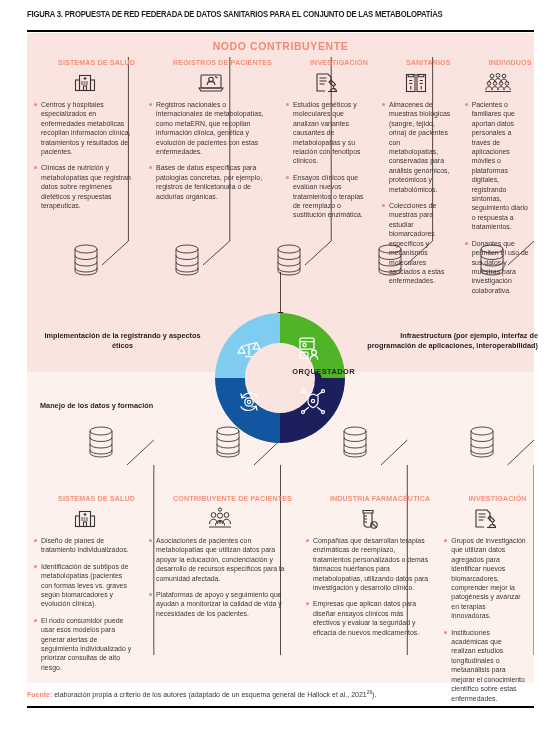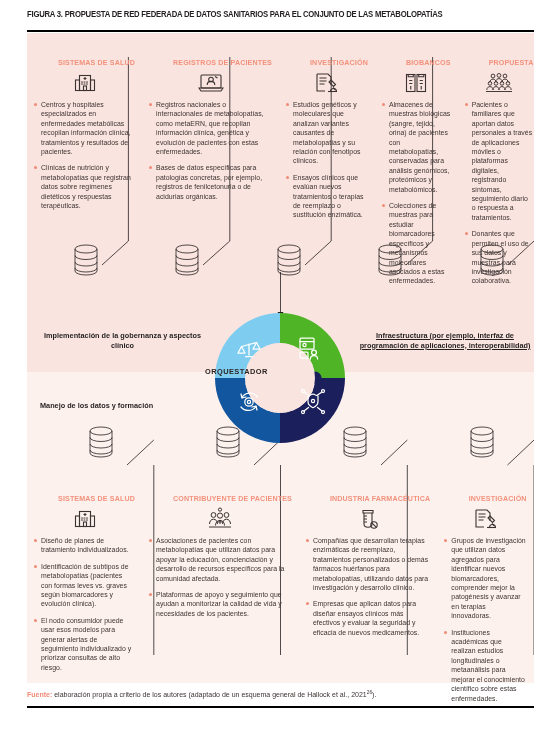--- a/index.html
+++ b/index.html
@@ -64,29 +64,29 @@
     width:3px;height:3px;border-radius:50%;background:#f08a76;
   }
 
   
   .sep-layer{position:absolute;left:27px;top:33px;width:507px;height:650px;pointer-events:none;}
 
   
   .orch{position:absolute;left:205px;top:308px;width:150px;height:140px;}
   .orch svg{display:block;}
   .orch-label{
-    position:absolute;left:205px;top:367px;width:150px;text-align:left;
+    position:absolute;left:205px;top:367px;width:150px;text-align:right;
     font-size:7.4px;font-weight:bold;color:#2b2523;letter-spacing:0.45px;
   }
   .orch-txt{
     position:absolute;font-size:7.3px;line-height:9.6px;color:#231f20;
     font-weight:bold;
   }
   .orch-tl{left:40px;top:331px;width:165px;text-align:center;}
-  .orch-tr{left:352px;top:331px;width:186px;text-align:center;text-decoration:underline;}
+  .orch-tr{left:352px;top:331px;width:186px;text-align:right;}
   .orch-bl{left:40px;top:401px;width:165px;}
   .orch-br{left:352px;top:401px;width:186px;text-align:center;}
 
   
   .source{
     position:absolute;left:27px;top:688px;width:507px;
     font-size:7.0px;color:#3b3331;line-height:10px;
   }
   .source b{color:#f08a76;font-weight:bold;}
   .source sup{font-size:4.8px;}
@@ -96,20 +96,21 @@
 
 <div class="figure">
 
   <div class="fig-title">FIGURA 3. PROPUESTA DE RED FEDERADA DE DATOS SANITARIOS PARA EL CONJUNTO DE LAS METABOLOPATÍAS</div>
   <div class="title-rule"></div>
 
   <div class="panel panel-top"></div>
   <div class="panel panel-bottom"></div>
   <div class="panel panel-foot"></div>
 
+  <div class="node-band node-top">NODO CONTRIBUYENTE</div>
 
   <svg class="sep-layer" viewBox="0 0 507 650" width="507" height="650">
     <g stroke="#231f20" stroke-width="0.8" fill="none">
 
       <line x1="101.4" y1="24" x2="101.4" y2="208"></line>
       <line x1="202.8" y1="24" x2="202.8" y2="208"></line>
       <line x1="304.2" y1="24" x2="304.2" y2="208"></line>
       <line x1="405.6" y1="24" x2="405.6" y2="208"></line>
 
       <line x1="101.4" y1="208" x2="75" y2="232"></line>
@@ -270,38 +271,38 @@
           <path d="M16.5 20.5c0-2 1.5-3 3-3s3 1 3 3"></path>
         </svg>
       </div>
       <ul class="bullets">
         <li>Estudios genéticos y moleculares que analizan variantes causantes de metabolopatías y su relación con fenotipos clínicos.</li>
         <li>Ensayos clínicos que evalúan nuevos tratamientos o terapias de reemplazo o sustitución enzimática.</li>
       </ul>
     </div>
 
     <div class="col">
-      <div class="col-head">BIOBANCOS</div>
+      <div class="col-head">SANITARIOS</div>
       <div class="col-icon">
         <svg width="24" height="24" viewBox="0 0 24 24" stroke="#3b3331" stroke-width="1.1" fill="none">
           <rect x="2.5" y="3.5" width="8.5" height="17"></rect>
           <rect x="13" y="3.5" width="8.5" height="17"></rect>
           <path d="M4.2 3.5v2.3h5.1V3.5M14.7 3.5v2.3h5.1V3.5"></path>
           <path d="M5.2 9.5h3.1M5.2 12.5h3.1M15.7 9.5h3.1M15.7 12.5h3.1"></path>
           <path d="M6.75 15v3.4M17.25 15v3.4"></path>
         </svg>
       </div>
       <ul class="bullets">
         <li>Almacenes de muestras biológicas (sangre, tejido, orina) de pacientes con metabolopatías, conservadas para análisis genómicos, proteómicos y metabolómicos.</li>
         <li>Colecciones de muestras para estudiar biomarcadores específicos y mecanismos moleculares asociados a estas enfermedades.</li>
       </ul>
     </div>
 
     <div class="col">
-      <div class="col-head">PROPUESTA</div>
+      <div class="col-head">INDIVIDUOS</div>
       <div class="col-icon">
         <svg width="28" height="22" viewBox="0 0 28 22" stroke="#3b3331" stroke-width="0.95" fill="none">
           <circle cx="8" cy="4" r="1.9"></circle>
             <circle cx="14" cy="3.4" r="1.9"></circle>
             <circle cx="20" cy="4" r="1.9"></circle>
           <path d="M4.8 10.5c0-2.1 1.5-3.4 3.2-3.4s3.2 1.3 3.2 3.4"></path>
           <path d="M10.8 10c0-2.1 1.5-3.4 3.2-3.4s3.2 1.3 3.2 3.4"></path>
           <path d="M16.8 10.5c0-2.1 1.5-3.4 3.2-3.4s3.2 1.3 3.2 3.4"></path>
           <circle cx="5" cy="11.4" r="1.8"></circle>
             <circle cx="11" cy="11.4" r="1.8"></circle>
@@ -380,21 +381,21 @@
         <path d="M99 84 l4.5 3M117 84 l-4.5 3M99 103 l4.5-3.5M117 103 l-4.5-3.5"></path>
         <circle cx="98" cy="83" r="1.5"></circle>
           <circle cx="118" cy="83" r="1.5"></circle>
         <circle cx="98" cy="104" r="1.5"></circle>
           <circle cx="118" cy="104" r="1.5"></circle>
       </g>
     </svg>
   </div>
   <div class="orch-label">ORQUESTADOR</div>
 
-  <div class="orch-txt orch-tl">Implementación de la gobernanza y aspectos clínico</div>
+  <div class="orch-txt orch-tl">Implementación de la registrando y aspectos éticos</div>
   <div class="orch-txt orch-tr">Infraestructura (por ejemplo, interfaz de programación de aplicaciones, interoperabilidad)</div>
   <div class="orch-txt orch-bl">Manejo de los datos y formación</div>
 
   <div class="cols cols-bottom">
 
     <div class="col">
       <div class="col-head">SISTEMAS DE SALUD</div>
       <div class="col-icon">
         <svg width="24" height="24" viewBox="0 0 24 24" stroke="#3b3331" stroke-width="1.1" fill="none">
           <rect x="6.5" y="4.5" width="11" height="15"></rect>

